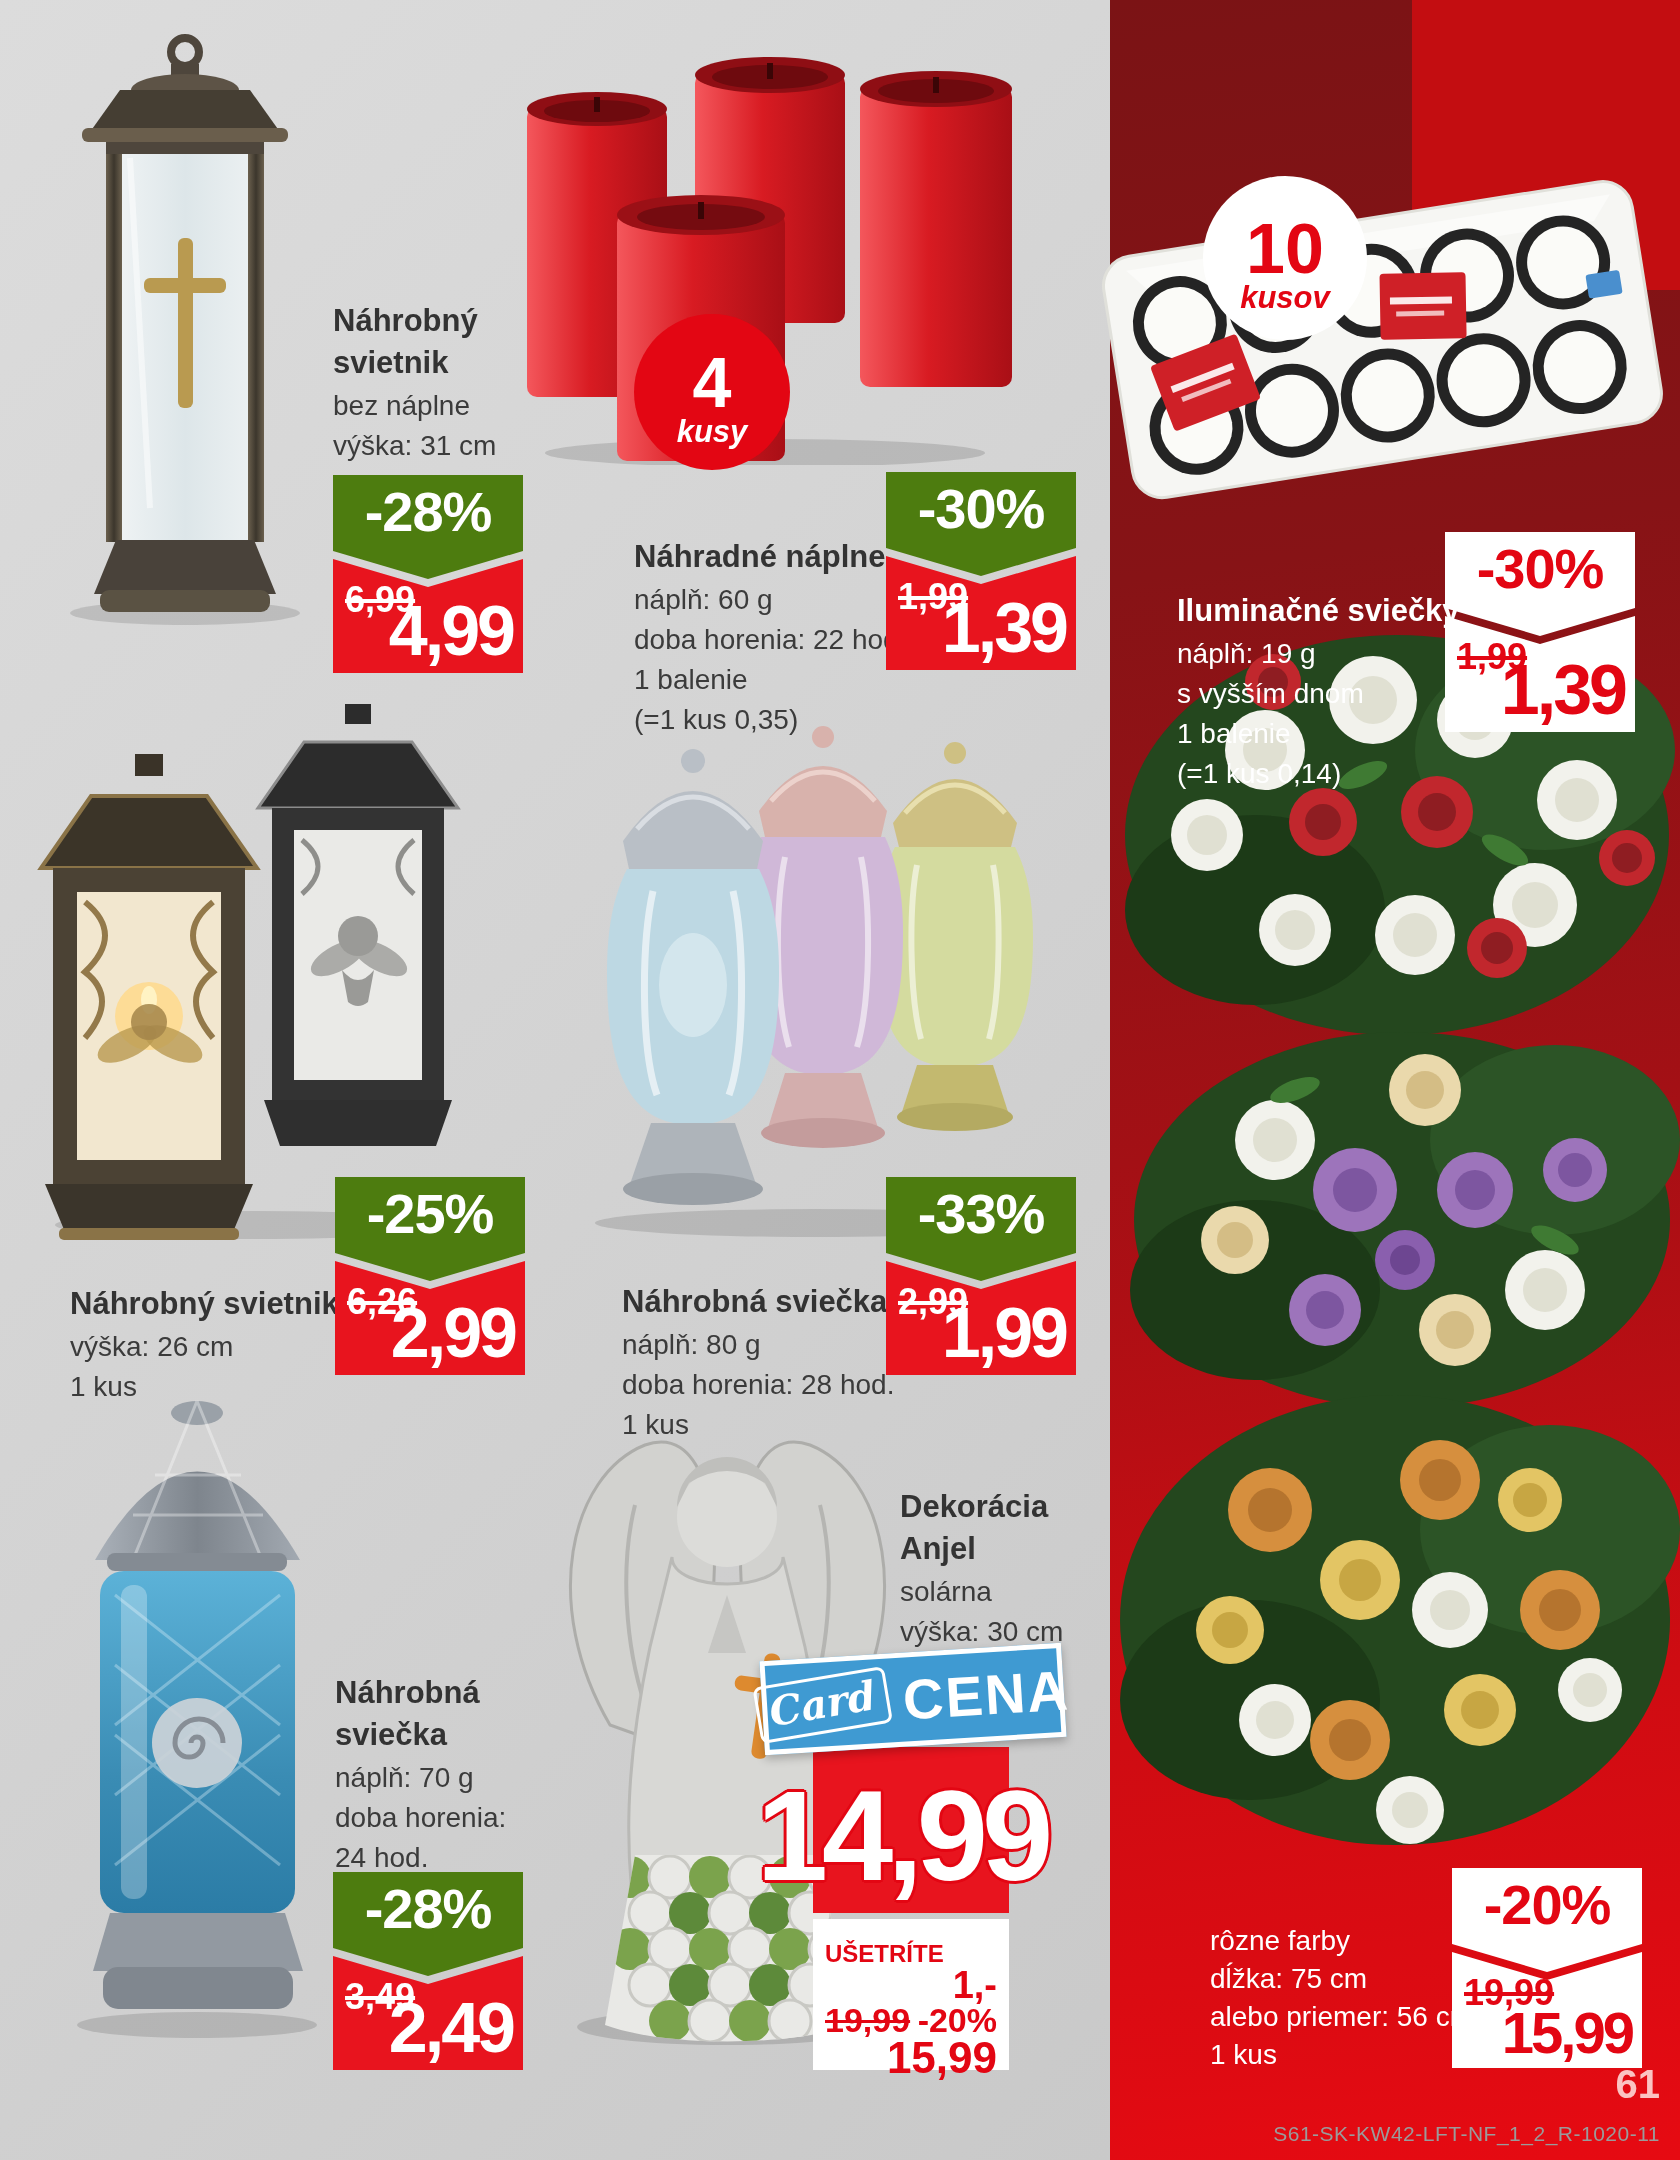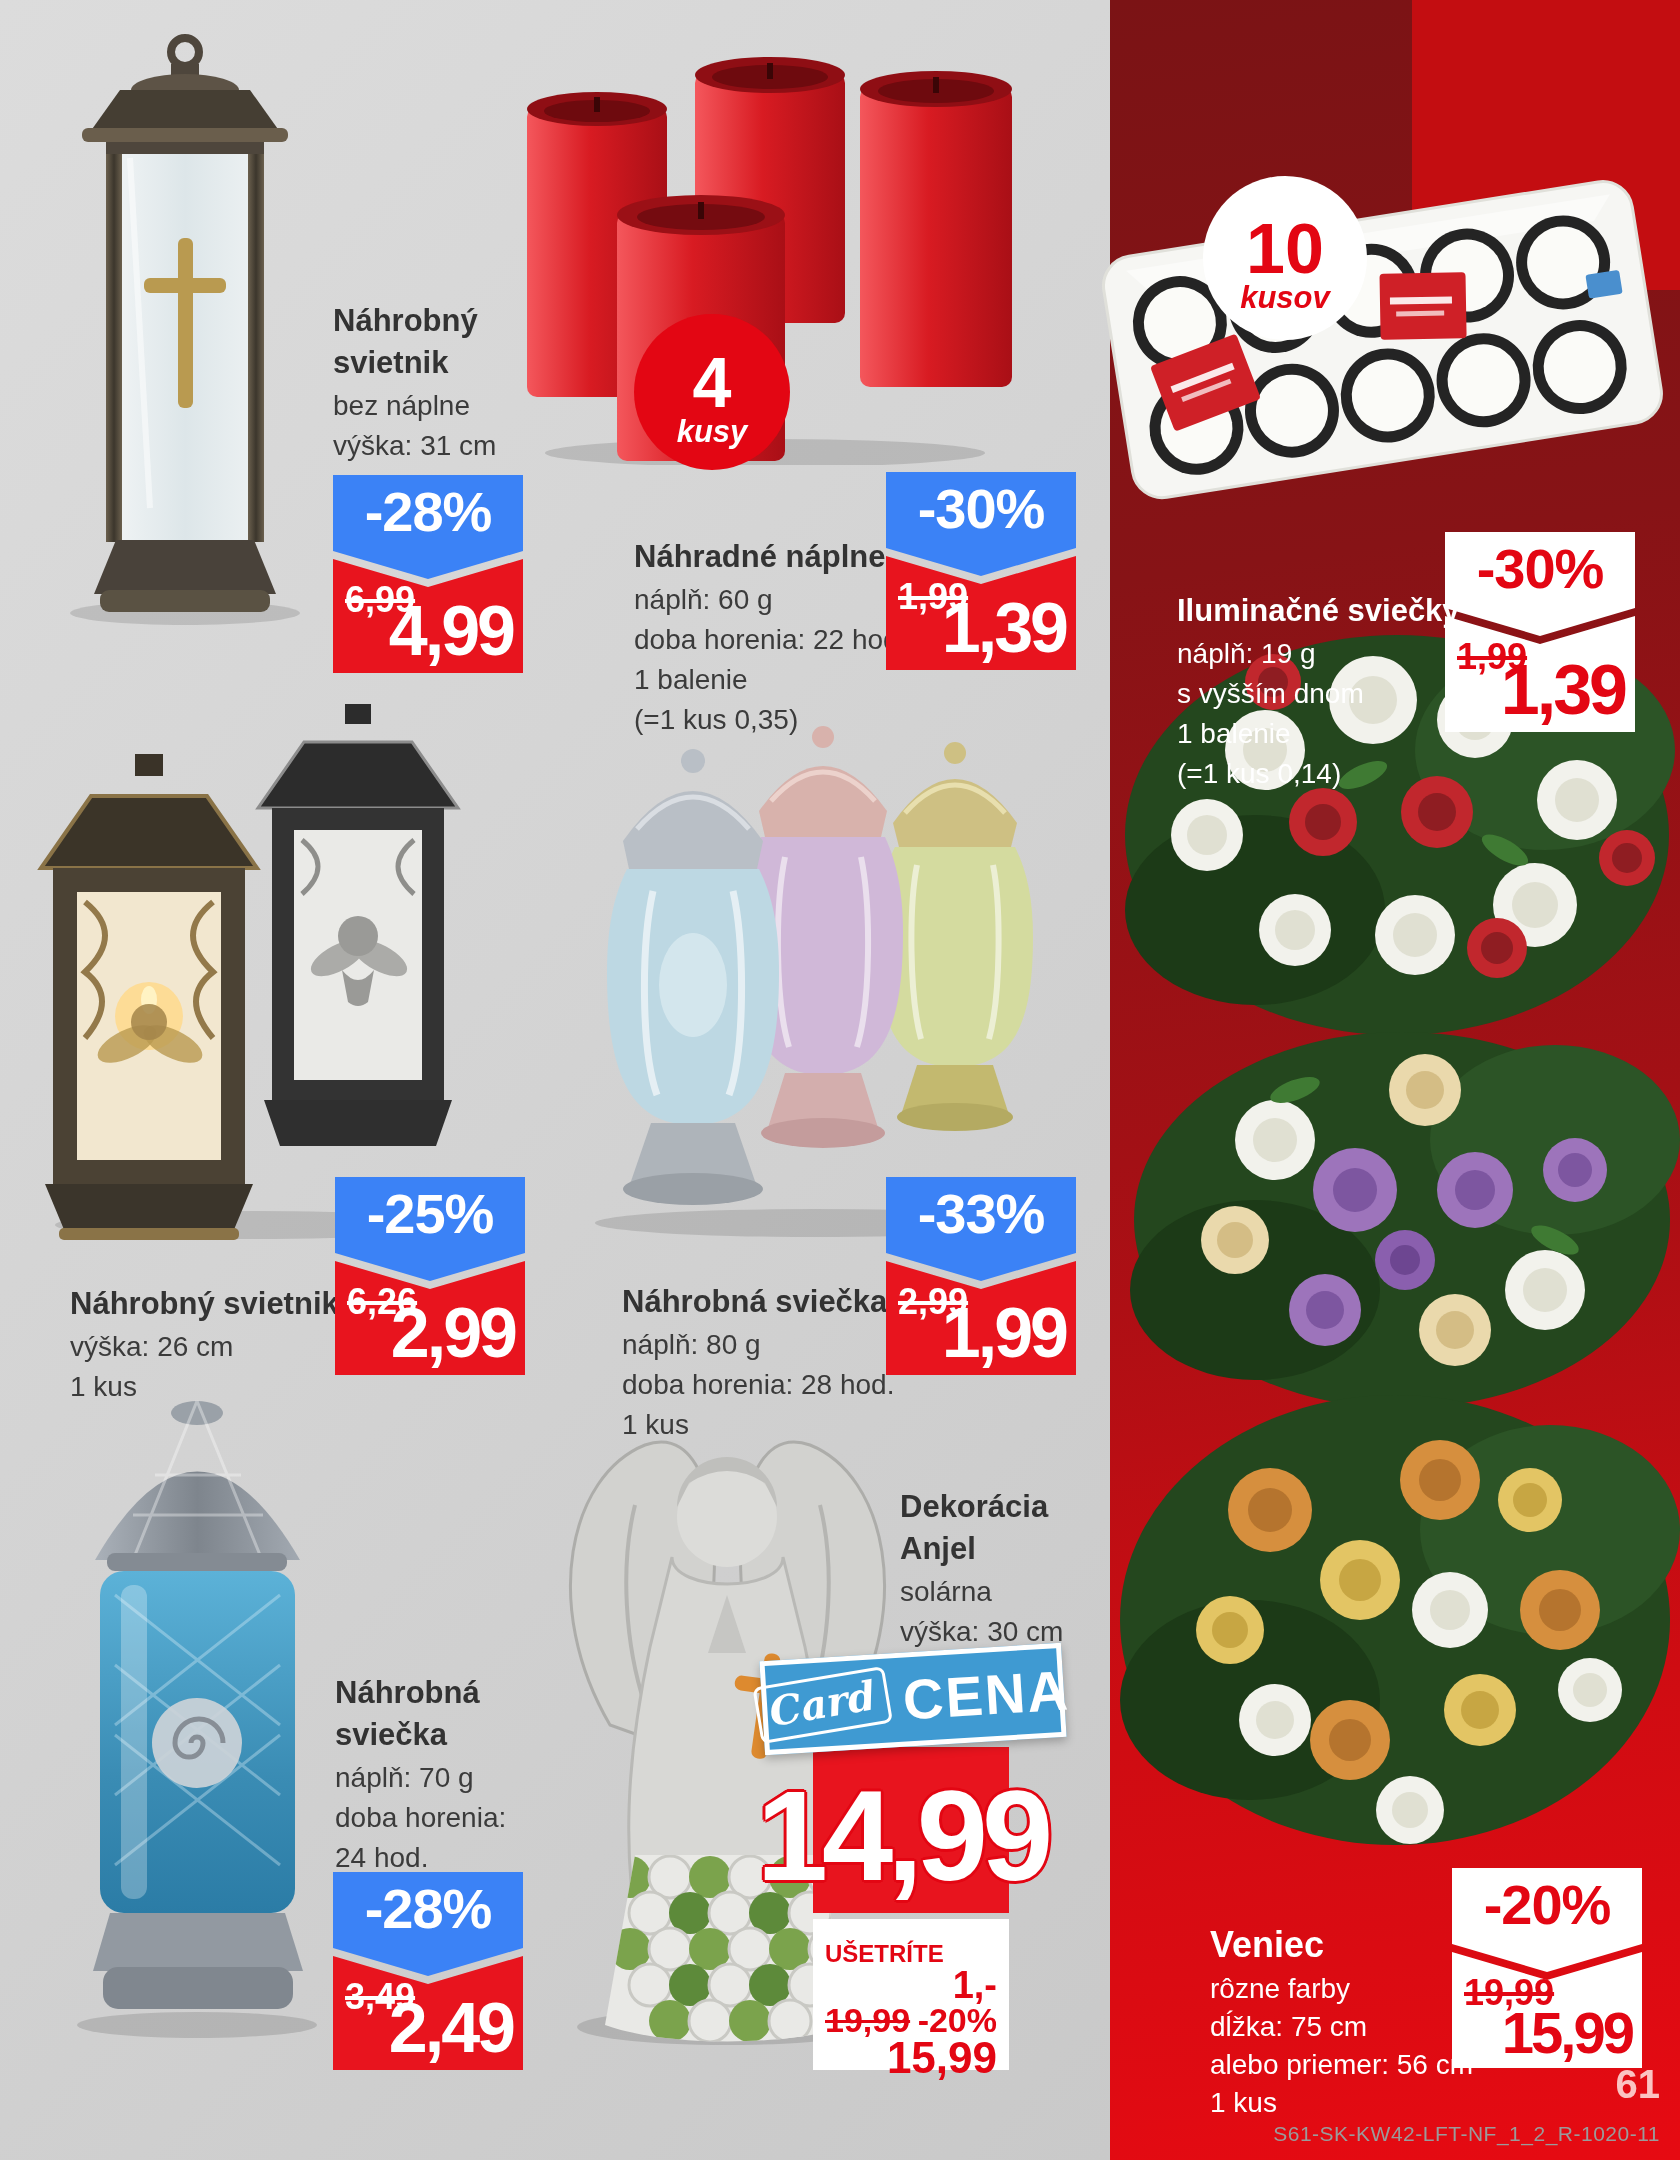--- a/index.html
+++ b/index.html
@@ -16,21 +16,21 @@
     border-radius:60px;background:#c30d11;}
   .img{position:absolute;}
   
   .txt{position:absolute;color:#3b3b3b;font-size:28px;line-height:40px;}
   .txt .name{font-size:31px;line-height:42px;font-weight:bold;color:#333;margin-bottom:2px;}
   .txt .b{font-weight:normal;}
   .txt.light{color:#fff;}
   .txt.light .name{color:#fff;}
   
   .badge{position:absolute;width:190px;height:198px;}
-  .b-top{position:absolute;left:0;top:0;width:100%;height:104px;background:#3b82f6;
+  .b-top{position:absolute;left:0;top:0;width:100%;height:104px;background:#4d7c0f;
     clip-path:polygon(0 0,100% 0,100% 76px,50% 104px,0 76px);
     text-align:center;}
   .b-bot{position:absolute;left:0;top:84px;width:100%;height:114px;background:#e8141e;
     clip-path:polygon(0 0,50% 28px,100% 0,100% 100%,0 100%);}
   .disc{font-size:56px;font-weight:bold;color:#fff;line-height:74px;letter-spacing:-1px;}
   .old{position:absolute;left:12px;top:104px;font-size:36px;font-weight:bold;color:#fff;
     text-decoration:line-through;text-decoration-thickness:4px;}
   .new{position:absolute;right:10px;bottom:2px;font-size:70px;font-weight:bold;color:#fff;letter-spacing:-3px;}
   .badge.light .b-top,.badge.light .b-bot{background:#fff;}
   .badge.light .disc,.badge.light .old,.badge.light .new{color:#e30613;}
@@ -493,21 +493,20 @@
 </div>
 
 <div class="txt" style="left:900px;top:1486px;width:220px">
   <div class="name">Dekorácia Anjel</div>
   <div>solárna</div>
   <div>výška: 30 cm</div>
   <div class="b">1 kus</div>
 </div>
 
 <div class="txt light" style="left:1210px;top:1922px;width:330px">
-  <div class="name" style="font-size:36px;line-height:46px">Veniec</div>
   <div style="line-height:38px">rôzne farby</div>
   <div style="line-height:38px">dĺžka: 75 cm</div>
   <div style="line-height:38px">alebo priemer: 56 cm</div>
   <div class="b" style="line-height:38px">1 kus</div>
 </div>
 
 <div class="circ red" style="left:634px;top:314px;width:156px;height:156px">
   <div class="num">4</div>
   <div class="unit">kusy</div>
 </div>

